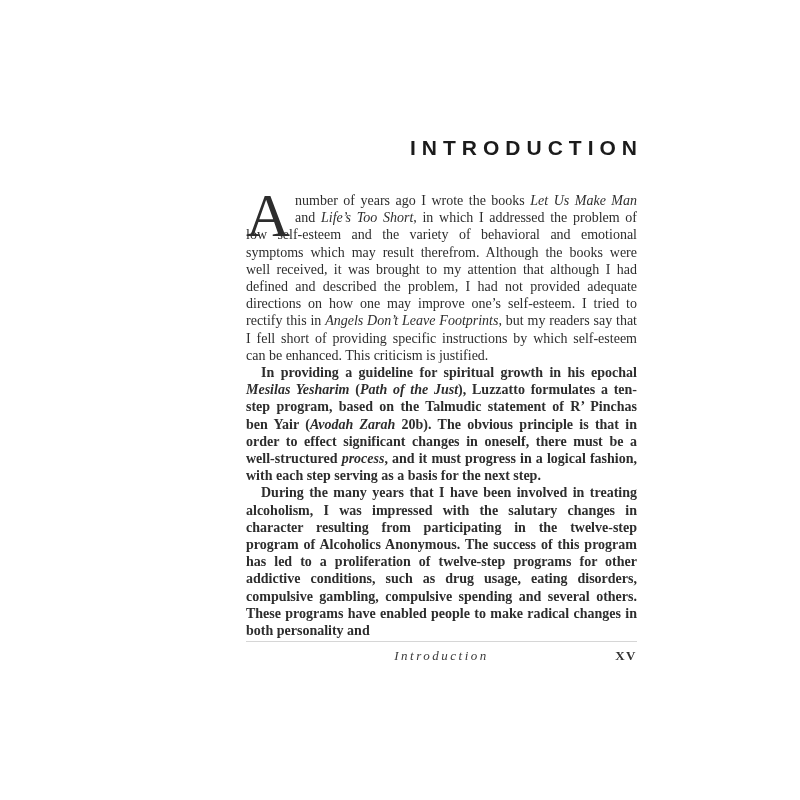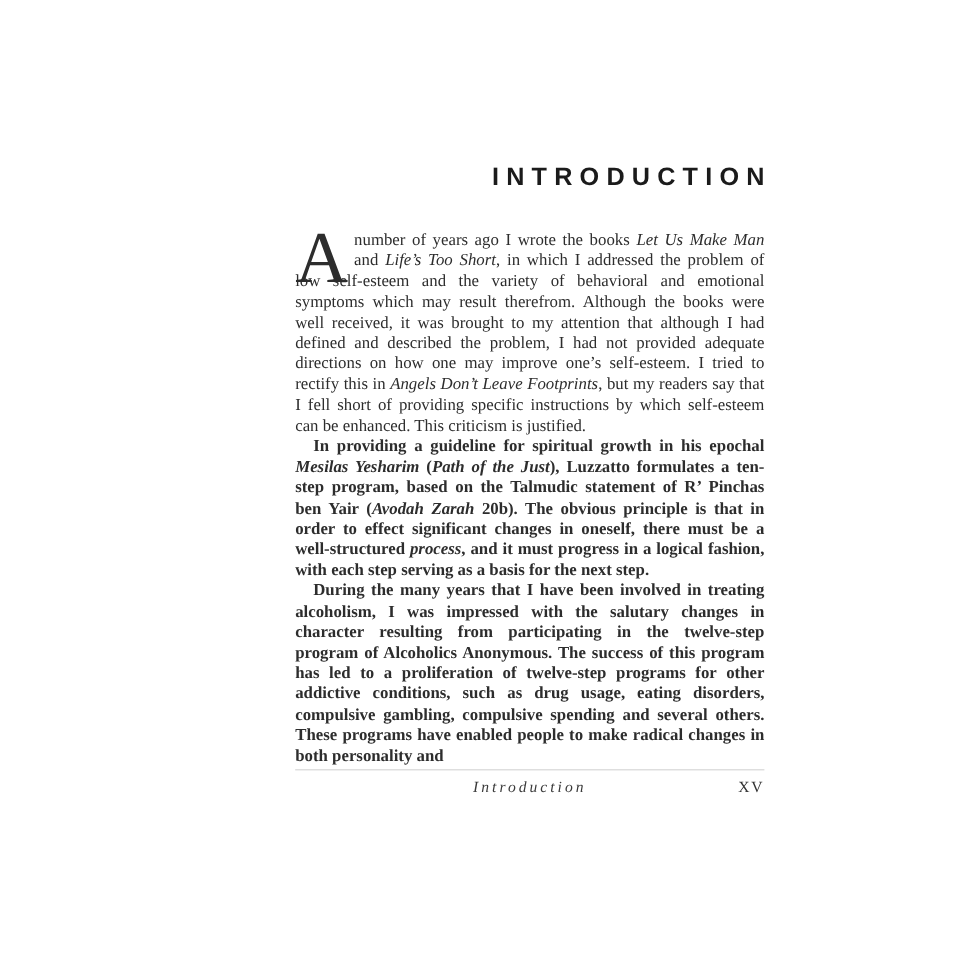--- a/index.html
+++ b/index.html
@@ -71,20 +71,21 @@
   .running-head{
     font-style:italic;
     letter-spacing:2.5px;
   }
   .page-number{
     position:absolute;
     right:0;top:0;
     font-style:normal;
     letter-spacing:1.5px;
     color:#333333;
+    font-weight:bold;
   }
 </style>
 </head>
 <body>
 
 <div class="canvas">
   <div class="column">
     <h1 class="page-title">INTRODUCTION</h1>
     <div class="body-text" id="body-text">
         <p><span class="dropcap">A</span><span>number of years ago I wrote the books </span><i>Let Us Make Man</i><span> and </span><i>Life’s Too Short</i><span>, in which I addressed the problem of low self-esteem and the variety of behavioral and emotional symptoms which may result therefrom. Although the books were well received, it was brought to my attention that although I had defined and described the problem, I had not provided adequate directions on how one may improve one’s self-esteem. I tried to rectify this in </span><i>Angels Don’t Leave Footprints</i><span>, but my readers say that I fell short of providing specific instructions by which self-esteem can be enhanced. This criticism is justified.</span></p>

